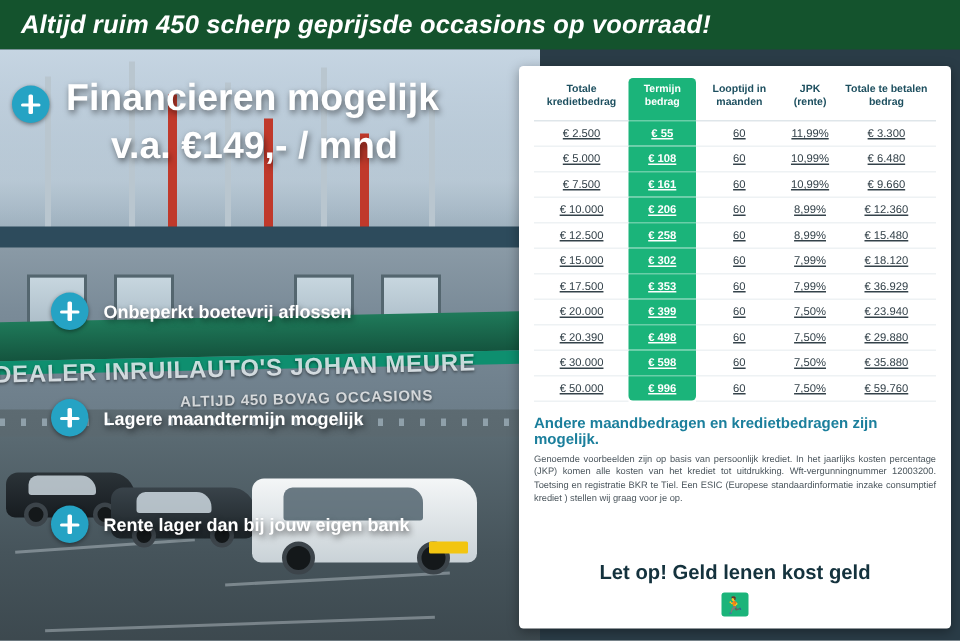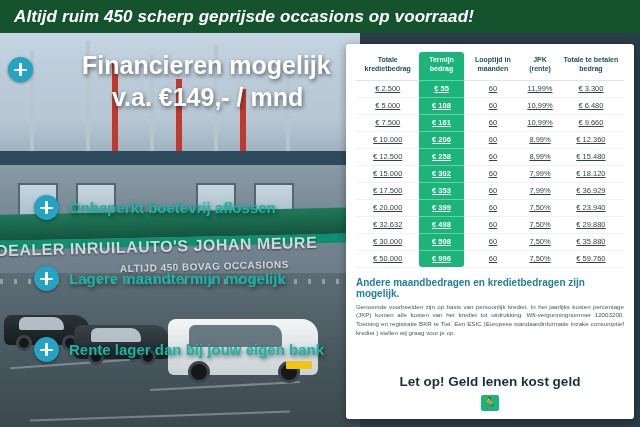--- a/index.html
+++ b/index.html
@@ -108,37 +108,37 @@
   .topbar span {
     color: #ffffff; font-size: 17px; font-weight: bold; font-style: italic;
     letter-spacing: .1px;
   }
 
   
   .left-col {
     position: absolute; left: 0; top: 33px; width: 360px; height: 394px;
   }
   .headline-wrap {
-    position: absolute; left: 44px; top: 18px; width: 300px; margin-left: 38px;
+    position: absolute; left: 44px; top: 18px; width: 300px;
   }
   .headline1 {
     color: #ffffff; font-size: 25px; font-weight: bold;
     text-shadow: 1px 2px 4px rgba(0,0,0,.55);
     line-height: 1.12;
   }
   .headline2 {
     color: #ffffff; font-size: 25px; font-weight: bold;
     text-shadow: 1px 2px 4px rgba(0,0,0,.55);
     margin-top: 4px; margin-left: 30px;
   }
   .bullet-row {
     position: absolute; left: 34px; display: flex; align-items: center; gap: 10px;
   }
   .bullet-row .label {
-    color: #14b8a6; font-size: 15px; font-weight: bold;
+    color: #ffffff; font-size: 12px; font-weight: bold;
     text-shadow: 1px 2px 4px rgba(0,0,0,.6);
     white-space: nowrap;
   }
   .plus {
     width: 25px; height: 25px; border-radius: 50%;
     background: #25a3c4; flex: 0 0 25px;
     position: relative; box-shadow: 0 1px 3px rgba(0,0,0,.45);
   }
   .plus::before, .plus::after {
     content: ""; position: absolute; background: #ffffff; border-radius: 1px;
@@ -353,21 +353,21 @@
           <td>€ 36.929</td>
         </tr>
         <tr>
           <td>€ 20.000</td>
           <td class="hl">€ 399</td>
           <td>60</td>
           <td>7,50%</td>
           <td>€ 23.940</td>
         </tr>
         <tr>
-          <td>€ 32.632</td>
+          <td>€ 20.390</td>
           <td class="hl">€ 498</td>
           <td>60</td>
           <td>7,50%</td>
           <td>€ 29.880</td>
         </tr>
         <tr>
           <td>€ 30.000</td>
           <td class="hl">€ 598</td>
           <td>60</td>
           <td>7,50%</td>

